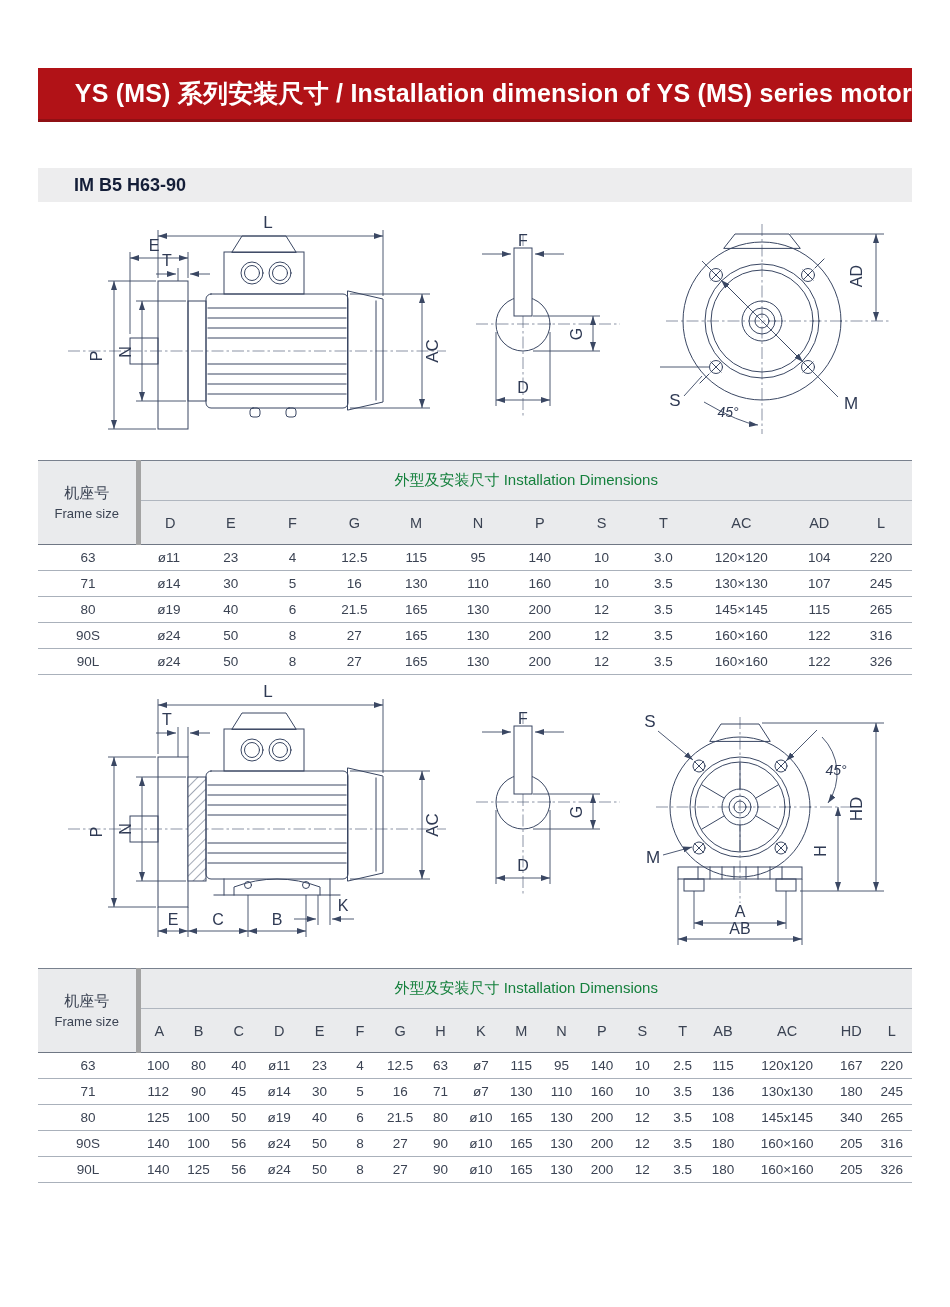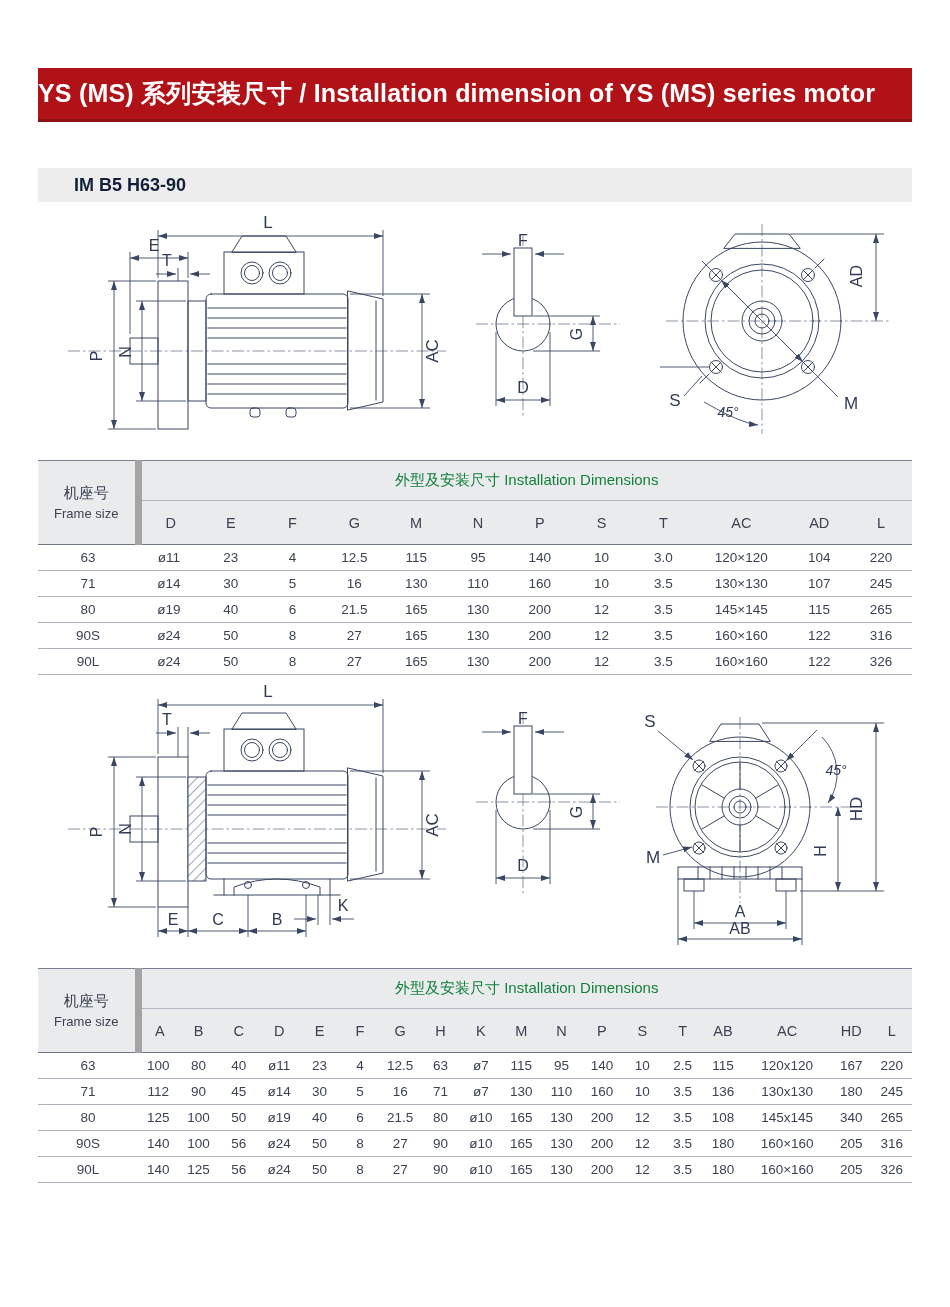--- a/index.html
+++ b/index.html
@@ -6,21 +6,21 @@
   html,body { margin:0; padding:0; }
   body {
     width:950px; height:1307px; background:#ffffff; overflow:hidden;
     font-family:"Liberation Sans", sans-serif;
   }
   .content { width:874px; margin:0 auto; }
 
   .banner {
     margin-top:68px; height:54px; background:#b11217;
     border-bottom:3px solid #8f1014;
-    display:flex; align-items:center; justify-content:flex-start;
+    display:flex; align-items:center; justify-content:flex-end;
   }
   .banner-title {
     color:#ffffff; font-size:25px; font-weight:bold; letter-spacing:.2px;
     white-space:nowrap;
   }
 
   .section-bar {
     height:34px; line-height:34px; background:#ededee;
     padding-left:36px; font-size:18px; font-weight:bold; color:#141e38;
   }
@@ -40,21 +40,21 @@
   .it  { font-style:italic; font-size:14px; }
 
   table.dim-table {
     margin-top:4px; width:874px; border-collapse:collapse; table-layout:fixed;
     color:#3b4353;
     border-top:1px solid #79818e; border-bottom:1px solid #8d95a1;
   }
   .dim-table thead th { background:#eaebed; font-weight:normal; text-align:center; }
   .dim-table .group-th { font-size:15px; height:40px; border-bottom:1px solid #b0b6bf; color:#15803d; }
   .dim-table .col-th   { font-size:14.5px; height:44px; border-bottom:1px solid #6f7784; }
-  .dim-table .frame-th { border-right:7px solid #a3a3a3; border-bottom:1px solid #6f7784; font-size:15px; }
+  .dim-table .frame-th { border-right:5px solid #a3a3a3; border-bottom:1px solid #6f7784; font-size:15px; }
   .dim-table .frame-th .en { font-size:13px; margin-top:3px; }
   .dim-table tbody td {
     height:26px; text-align:center; font-size:13.5px;
     border-bottom:1px solid #aab1bb; padding:0;
   }
 </style>
 </head>
 <body>
 
 <div class="content">

